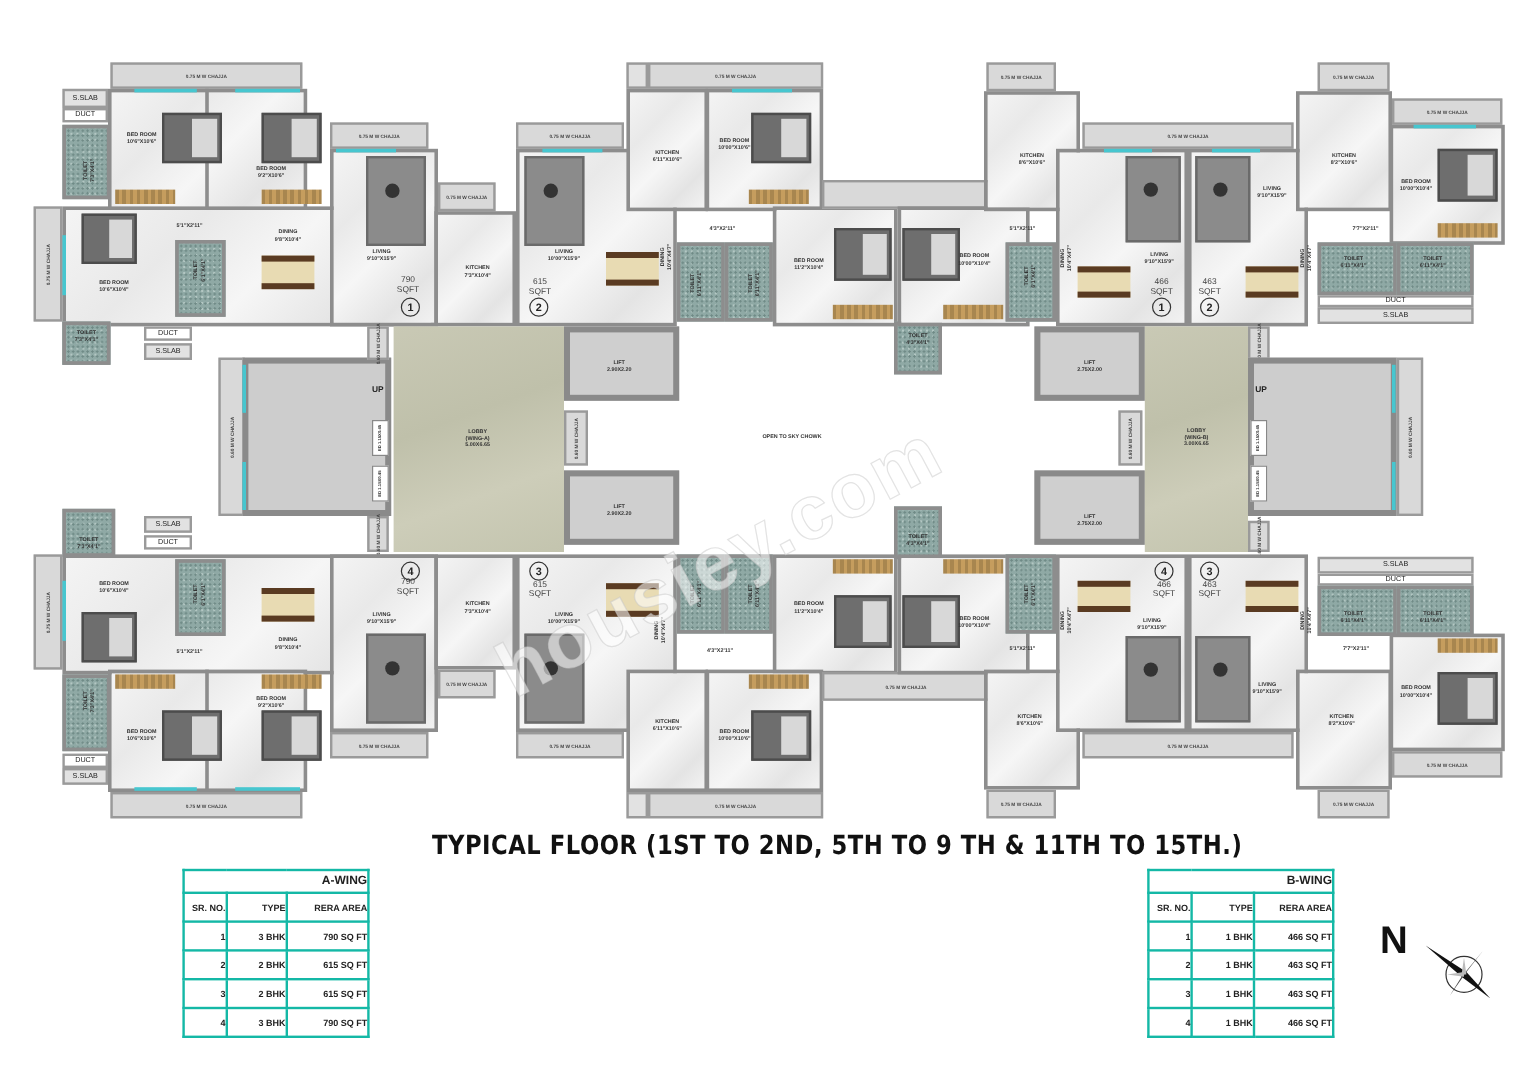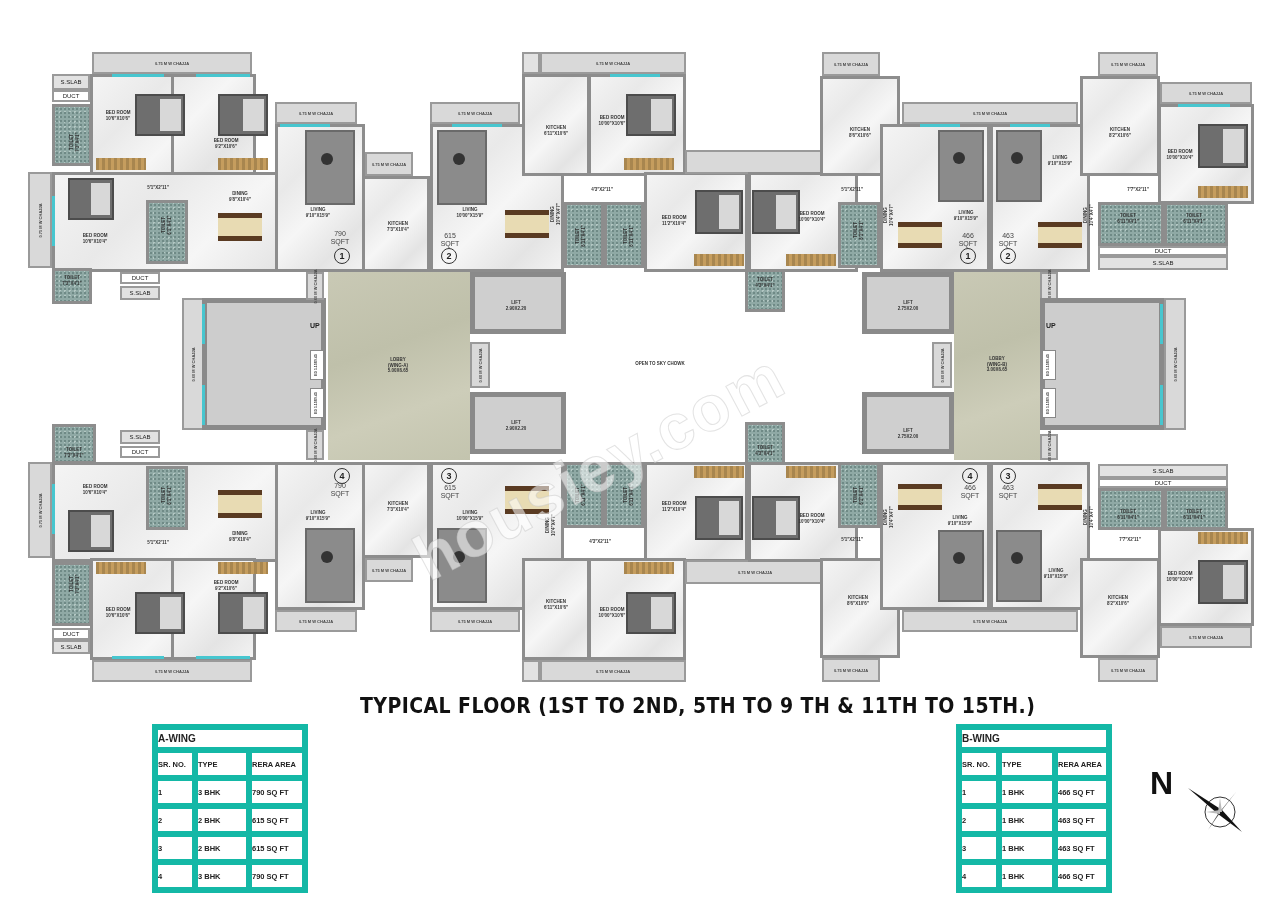--- a/index.html
+++ b/index.html
@@ -20,21 +20,21 @@
   .sqft{position:absolute;font-size:7px;color:#444;text-align:center;line-height:8px;transform:translate(-50%,-50%);}
   .unit-no{position:absolute;width:14px;height:14px;border:1.5px solid #333;border-radius:50%;font-size:9px;font-weight:bold;display:flex;align-items:center;justify-content:center;transform:translate(-50%,-50%);background:transparent;}
   .bed{position:absolute;background:#6e6e6e;border:2px solid #4c4c4c;box-sizing:border-box;}
   .bed:after{content:"";position:absolute;right:2px;top:3px;bottom:3px;width:45%;background:#d8d8d8;}
   .wardrobe{position:absolute;background:repeating-linear-gradient(90deg,#a8864f 0 3px,#c59d5e 3px 6px);}
   .dining{position:absolute;background:#e8dbb3;border-top:5px solid #5a3b22;border-bottom:5px solid #5a3b22;box-sizing:border-box;}
   .sofa{position:absolute;background:#8b8b8b;border:2px solid #6a6a6a;box-sizing:border-box;}
   .sofa:after{content:"";position:absolute;left:30%;top:30%;width:12px;height:12px;border-radius:50%;background:#333;}
   .title{position:absolute;left:360px;top:693px;font-size:22px;font-weight:bold;letter-spacing:0.5px;color:#111;white-space:nowrap;font-family:"DejaVu Sans",sans-serif;transform:scaleX(0.86);transform-origin:left top;}
   table.wing{position:absolute;border-collapse:collapse;font-size:7.5px;font-weight:bold;color:#222;}
-  table.wing td,table.wing th{border:6px solid #14b8a6;text-align:left;padding:0;}
+  table.wing td,table.wing th{border:2px solid #14b8a6;text-align:right;padding:0;}
   table.wing th.head{font-size:10px;height:17px;}
   table.wing th.col{height:22px;font-size:7.5px;}
   table.wing td{height:22px;}
   .watermark{position:absolute;left:395px;top:430px;font-size:64px;color:rgba(255,255,255,0.55);transform:rotate(-28deg);font-weight:bold;letter-spacing:2px;white-space:nowrap;-webkit-text-stroke:1px rgba(200,200,200,0.5);}
   .compass-n{position:absolute;left:1150px;top:765px;font-size:32px;font-weight:bold;color:#111;}
 </style>
 </head>
 <body>
 
 <div class="plan">

